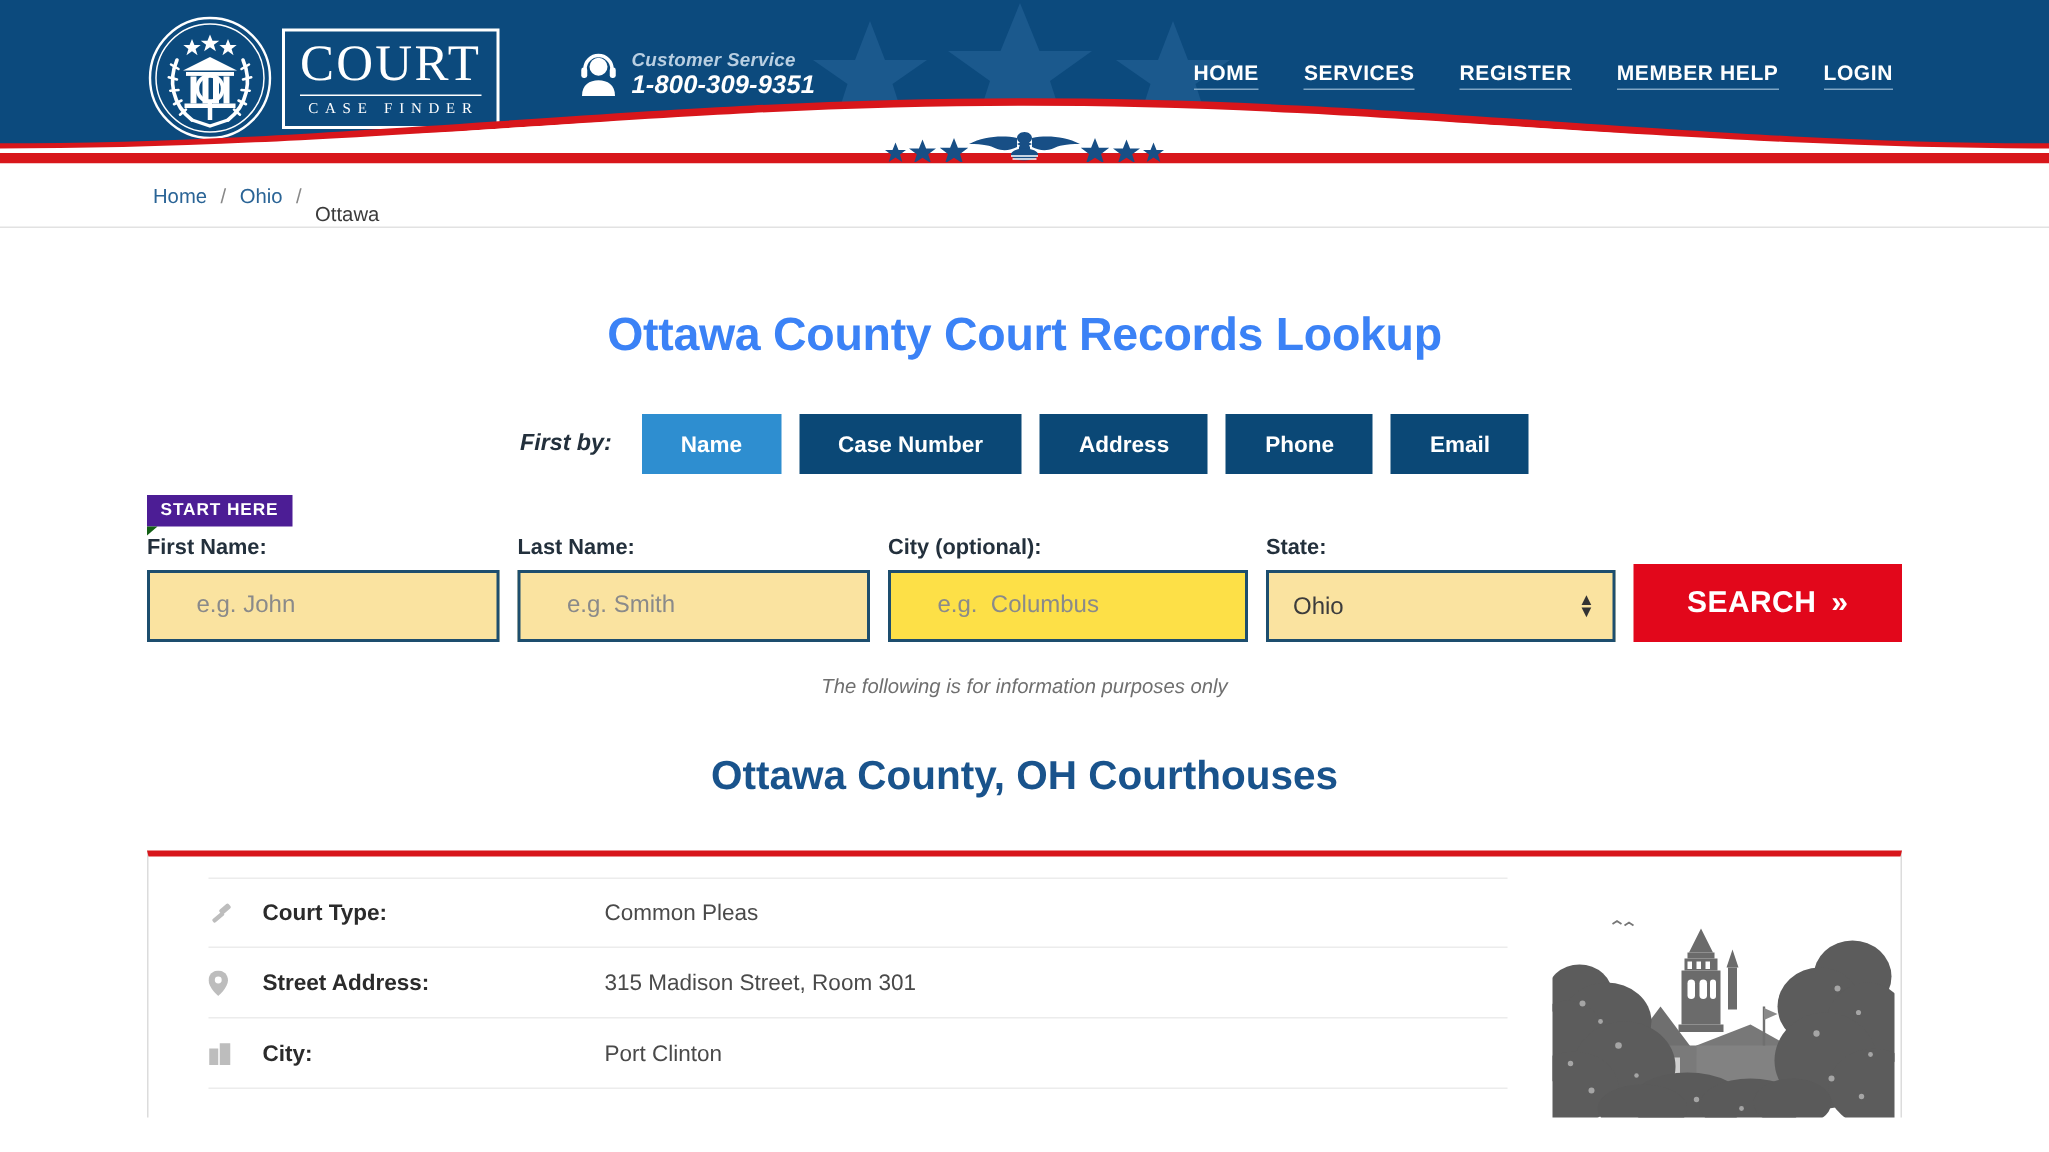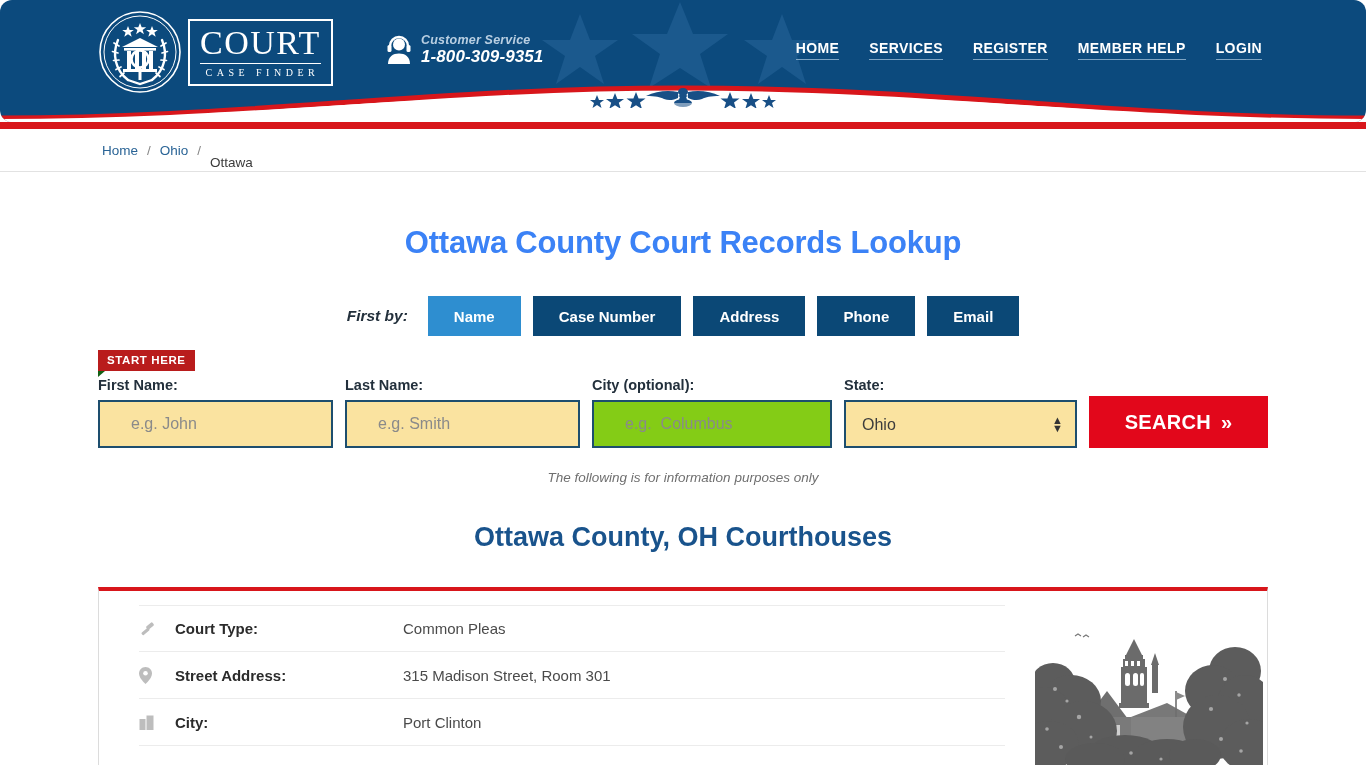--- a/index.html
+++ b/index.html
@@ -8,24 +8,23 @@
     width: 1366px; height: 768px;
     overflow: hidden;
     background: #ffffff;
     font-family: "Liberation Sans", sans-serif;
   }
 
   
   .site-header {
     position: relative;
     width: 1366px;
-    height: 122px;
+    height: 102px;
     background: #0c4a7d;
     overflow: hidden;
-    border-radius: 12px;
   }
   .hdr-stars {
     position: absolute;
     top: 0; left: 520px;
     width: 340px; height: 102px;
     pointer-events: none;
   }
   .hdr-inner {
     position: relative;
     width: 1366px; height: 102px;
@@ -191,21 +190,21 @@
   
   .form-wrap {
     position: relative;
     width: 1170px;
     margin: 8px auto 0 auto;
     padding-left: 0;
   }
   .start-here {
     position: absolute;
     left: 0; top: 6px;
-    background: #b91c1c;
+    background: #4c1d95;
     color: #ffffff;
     font-size: 11.5px;
     font-weight: bold;
     letter-spacing: .6px;
     padding: 4px 9px 5px 9px;
   }
   .start-here::after {
     content: "";
     position: absolute;
     left: 0; bottom: -6px;
@@ -229,21 +228,21 @@
     height: 48px;
     border: 2px solid #1d4e6e;
     background: #fae3a0;
     font-size: 16px;
     color: #5b5b5b;
     padding: 0 31px;
     font-family: "Liberation Sans", sans-serif;
     outline: none;
   }
   .f-in::placeholder { color: #8a8a8a; }
-  .f-in.plain { background: #84cc16; }
+  .f-in.plain { background: #fde047; }
   .f-first { width: 235px; }
   .f-last  { width: 235px; }
   .f-city  { width: 240px; }
   .select-wrap { position: relative; width: 233px; }
   .f-state {
     width: 233px;
     height: 48px;
     border: 2px solid #1d4e6e;
     background: #fae3a0;
     font-size: 16px;

